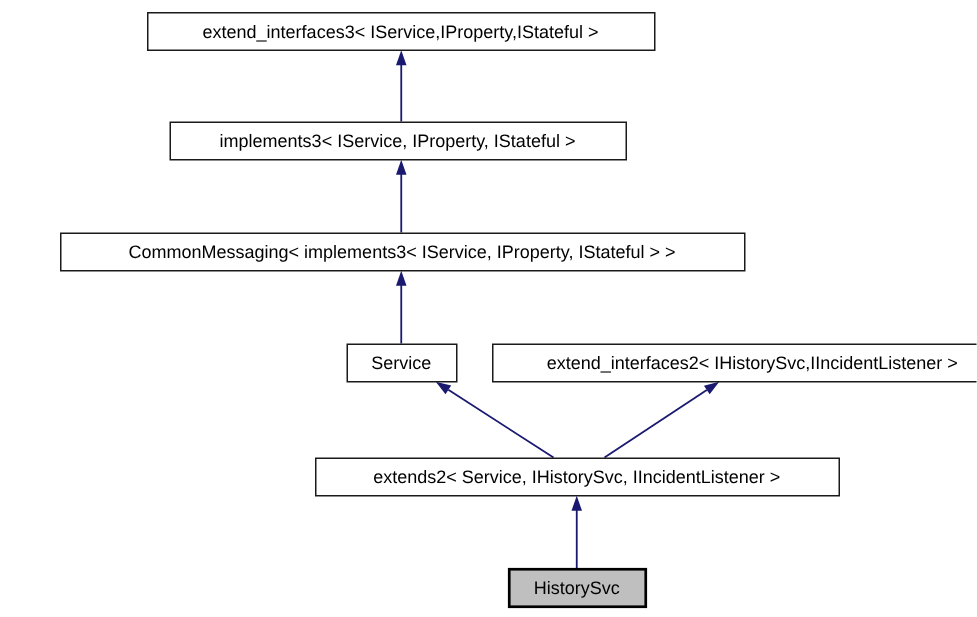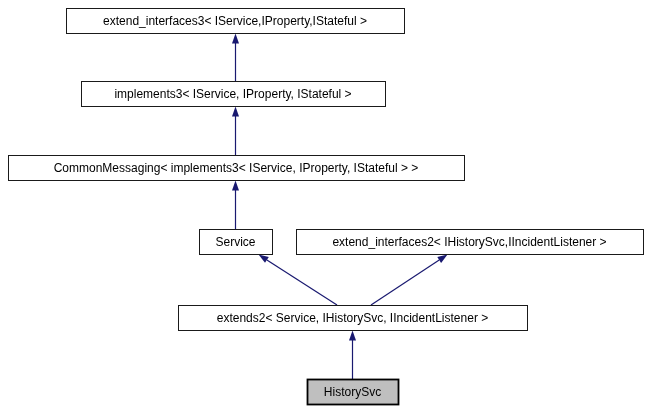--- a/index.html
+++ b/index.html
@@ -7,20 +7,21 @@
     padding: 0;
     width: 651px;
     height: 411px;
     background: #ffffff;
     overflow: hidden;
   }
   .graph-wrap {
     position: relative;
     width: 615px;
     height: 411px;
+    margin-left: 32px;
   }
   svg {
     display: block;
   }
   .node-rect {
     stroke: #1a1a1a;
     stroke-width: 1;
   }
   .node-rect.highlight {
     stroke: #000000;

